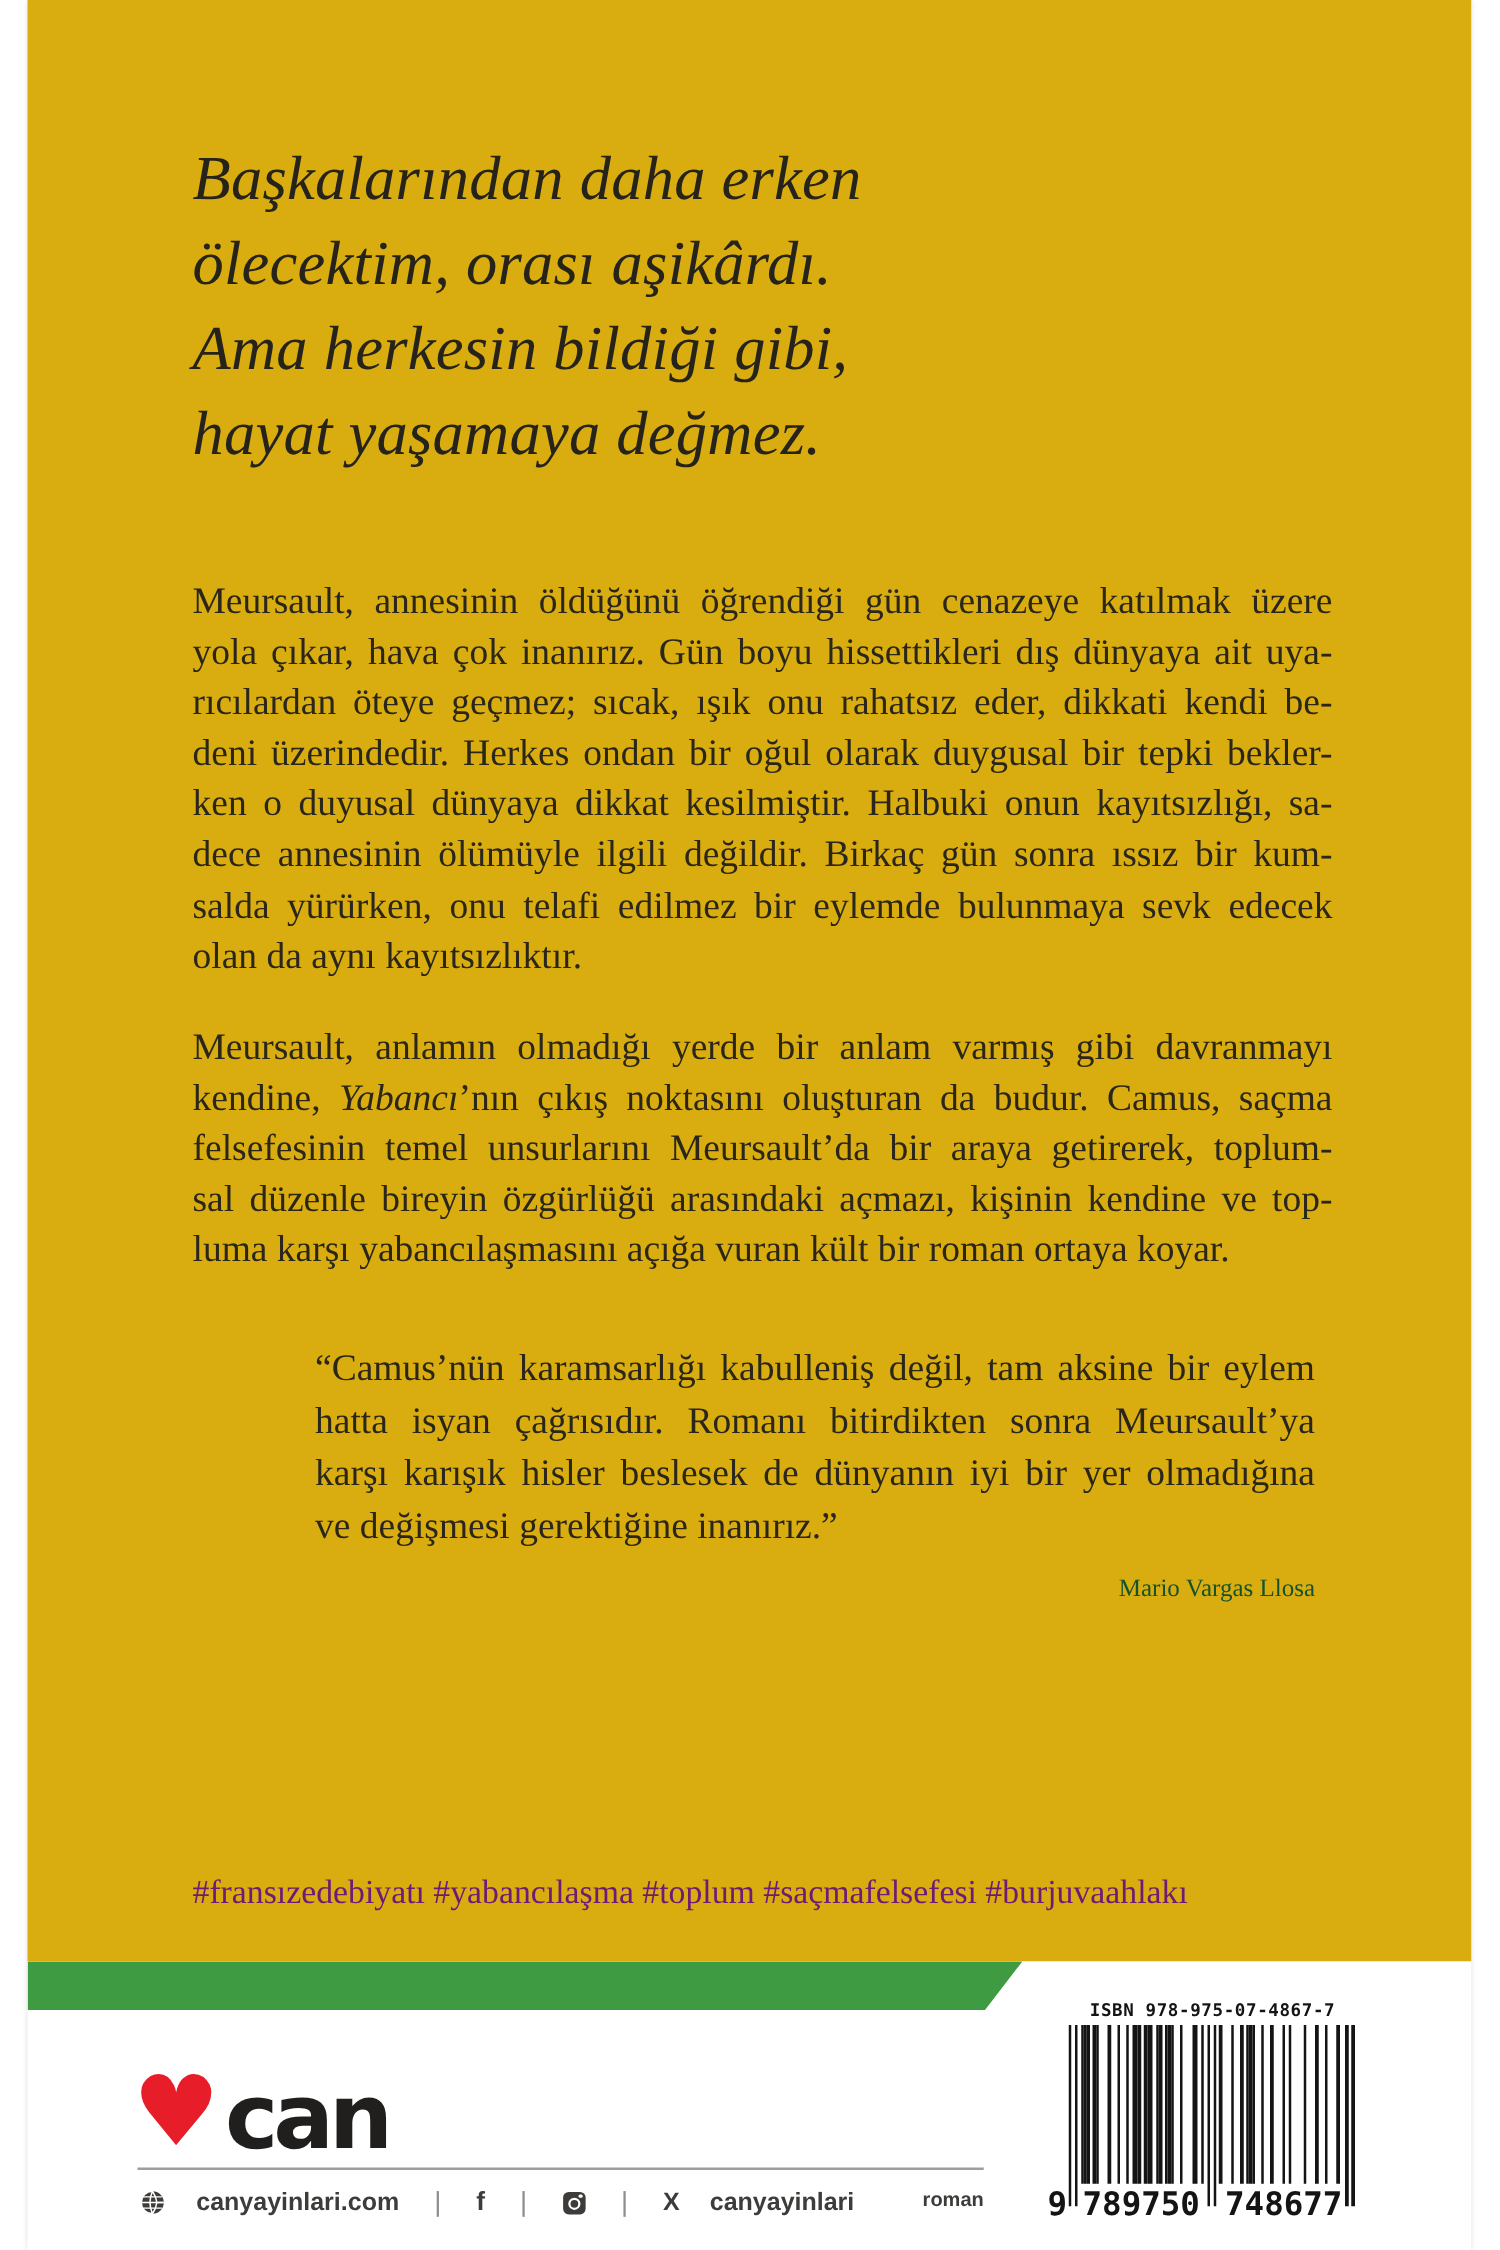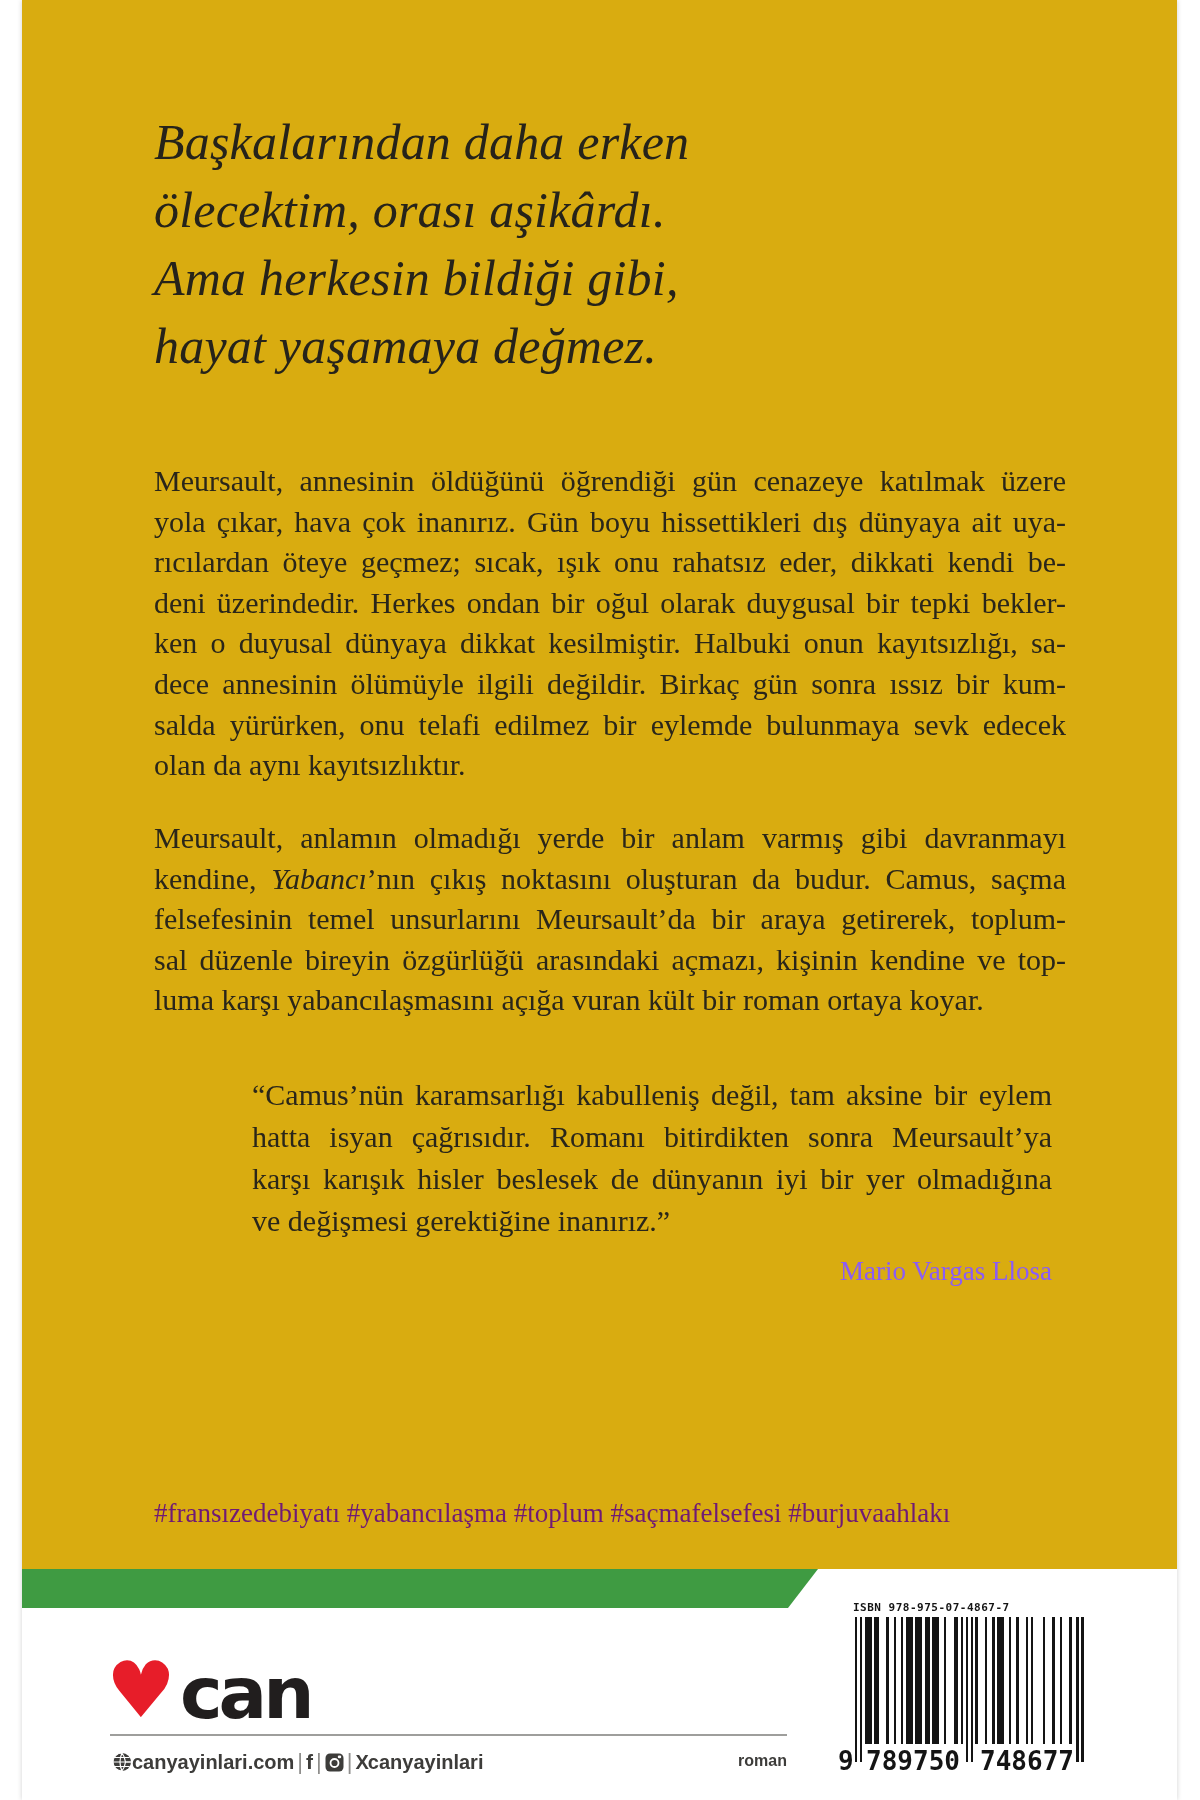--- a/index.html
+++ b/index.html
@@ -62,22 +62,22 @@
     left: 252px; top: 1062px;
     width: 800px;
     font-size: 30px;
     line-height: 42px;
     color: #2a261a;
   }
   .attribution {
     margin-top: 8px;
     text-align: right;
     text-align-last: right;
-    font-size: 27px;
-    color: #8b5cf6;
+    font-size: 20px;
+    color: #14532d;
   }
 
   .hashtags {
     left: 154px; top: 1486px;
     width: 950px;
     font-size: 27px;
     color: #701a75;
   }
 
   
@@ -105,21 +105,21 @@
   .divider {
     left: 110px; top: 1722px;
     width: 677px; height: 2px;
     background: #9e9e9c;
   }
   .social-row {
     left: 112px; top: 1736px;
     height: 28px;
     display: flex;
     align-items: center;
-    gap: 0;
+    gap: 25px;
     font-family: "Liberation Sans", "DejaVu Sans", sans-serif;
     font-size: 20px;
     font-weight: 600;
     color: #3d3c3a;
     justify-content: flex-end;
   }
   .sep { color: #8f8e8c; font-weight: 300; font-size: 22px; padding: 0 3px; }
   .fb-glyph { font-weight: bold; font-size: 21px; color: #3d3c3a; }
   .x-glyph { font-weight: 800; font-size: 20px; color: #3d3c3a; letter-spacing: -1px; }
   .category {
@@ -132,25 +132,25 @@
     color: #3d3c3a;
   }
 
   
   .barcode-block {
     left: 853px; top: 1589px;
     width: 234px;
   }
   .isbn-label {
     font-family: "DejaVu Sans Mono", "Liberation Mono", monospace;
-    font-size: 11px;
+    font-size: 14px;
     font-weight: bold;
     letter-spacing: 0.5px;
     color: #141414;
-    text-align: left;
+    text-align: center;
     white-space: nowrap;
   }
   .bars {
     margin-top: 3px;
     margin-left: 2px;
     width: 230px;
     height: 145px;
     display: flex;
     align-items: flex-start;
   }

